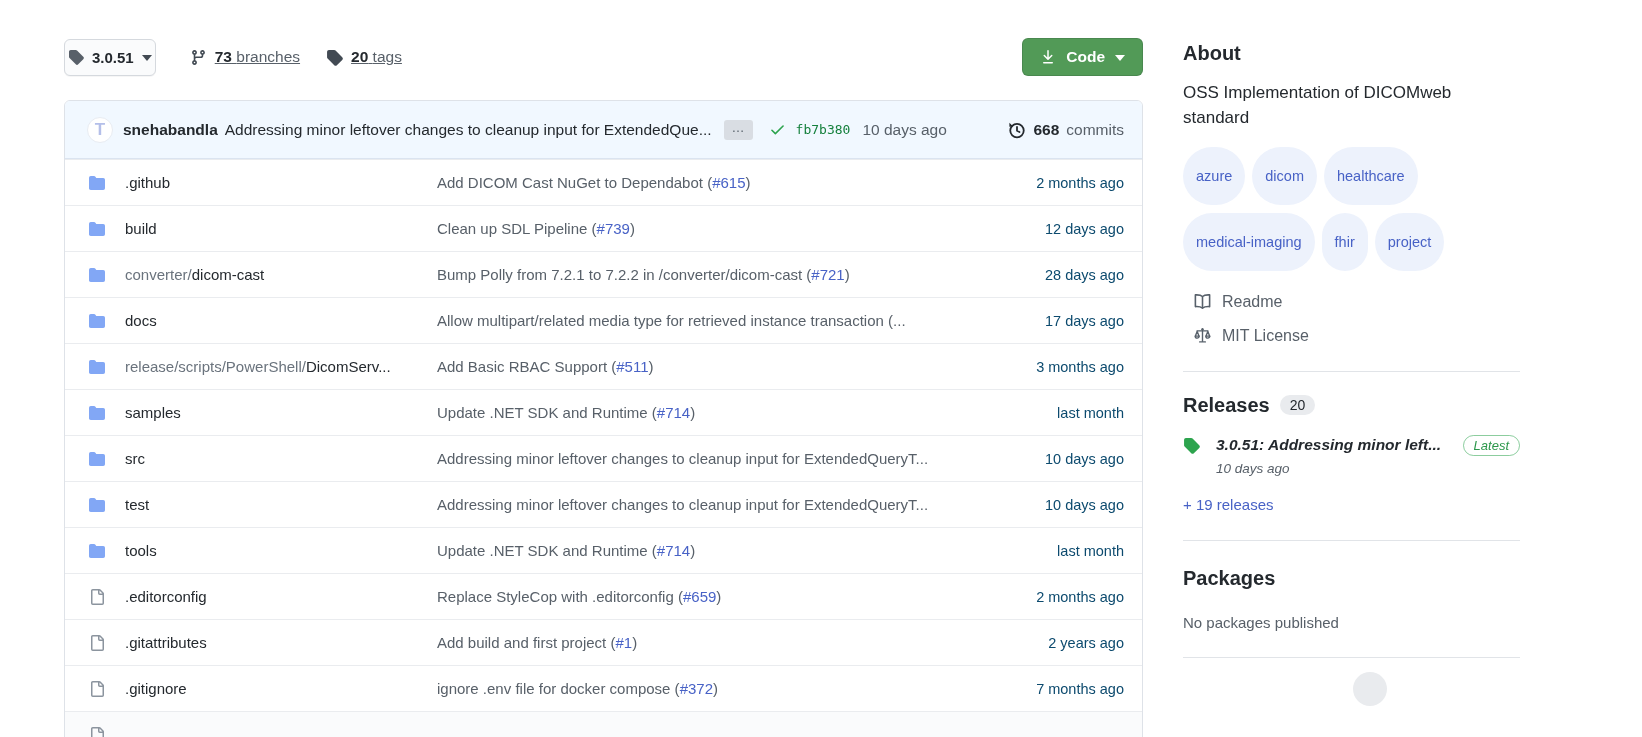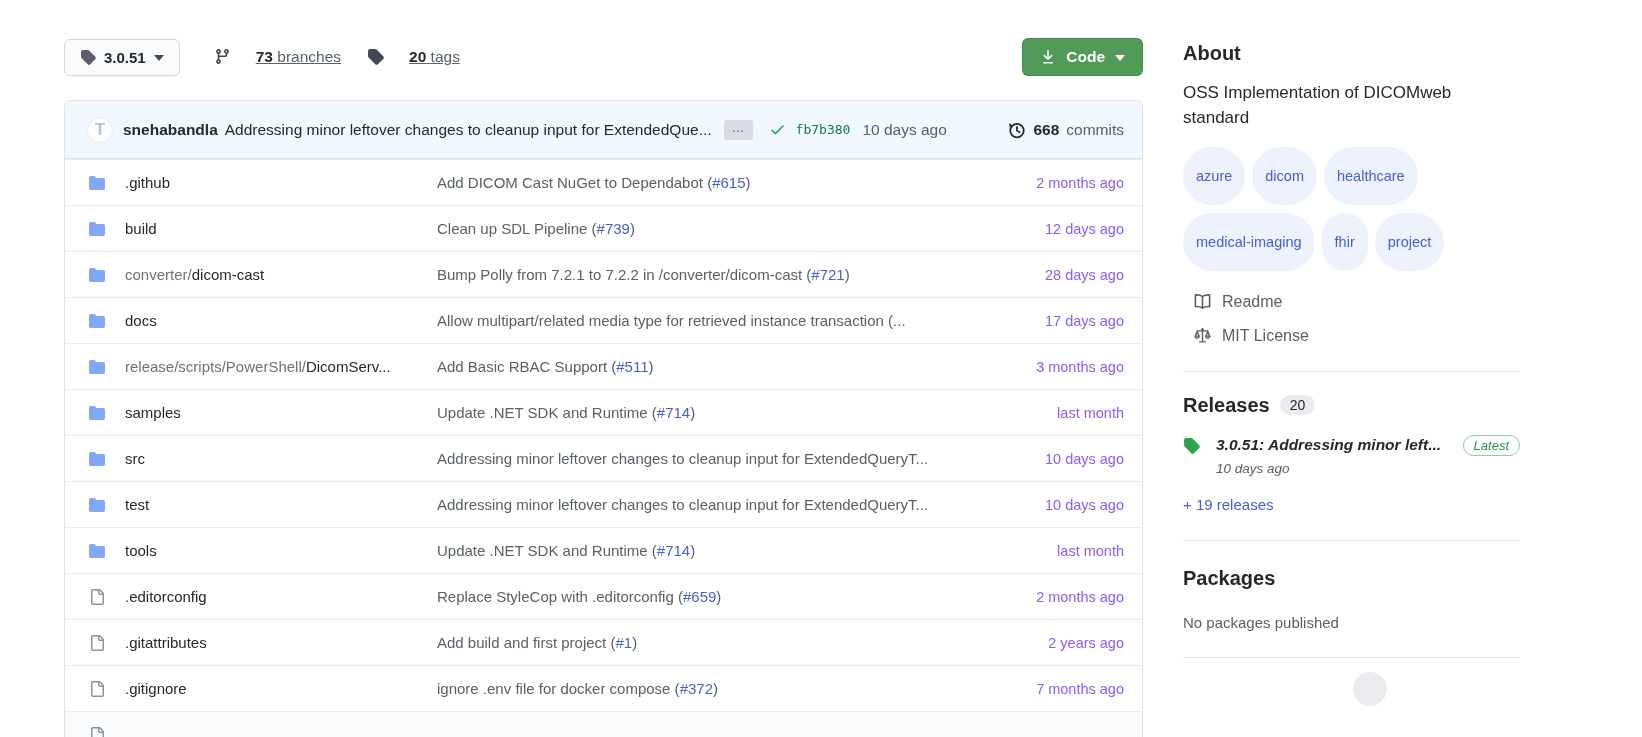--- a/index.html
+++ b/index.html
@@ -6,27 +6,27 @@
   html,body { width:1642px; height:737px; overflow:hidden; background:#fff;
     font-family:"Liberation Sans","DejaVu Sans",sans-serif; color:#24292e; }
   .page { display:flex; padding:38px 122px 0 64px; gap:40px; }
   .main { width:1079px; flex:none; }
   .sidebar { flex:1; min-width:0; }
 
   svg.oct { display:inline-block; vertical-align:middle; fill:currentColor; flex:none; }
 
   
   .toolbar { display:flex; align-items:center; height:38px; margin-bottom:24px; }
-  .tag-select { display:flex; align-items:center; gap:8px; height:37px; padding:0 15px;
+  .tag-select { display:flex; align-items:center; gap:8px; height:37px; padding:0 3px;
     background:#fafbfc; border:1px solid #d5d9de; border-radius:6px; cursor:pointer;
     font-size:15px; font-weight:bold; color:#24292e; box-shadow:0 1px 0 rgba(27,31,35,.04); }
   .tag-select .ticon { color:#586069; }
   .caret { width:0; height:0; border-left:5px solid transparent; border-right:5px solid transparent;
     border-top:6px solid #424a53; margin-top:2px; }
-  .counts { display:flex; align-items:flex-start; gap:25px; margin-left:34px; font-size:15.5px; color:#586069; }
+  .counts { display:flex; align-items:flex-end; gap:8px; margin-left:34px; font-size:15.5px; color:#586069; }
   .counts .num { font-weight:bold; color:#24292e; }
   .counts .cicon { color:#424a53; }
   .code-btn { margin-left:auto; display:flex; align-items:center; gap:10px; height:38px; padding:0 17px;
     background:#529a57; border:1px solid rgba(27,31,35,.15); border-radius:6px; color:#fff;
     font-size:15.5px; font-weight:bold; cursor:pointer; }
   .code-btn .caret { border-top-color:#fff; }
 
   
   .ftable { border:1px solid #dee2e8; border-radius:6px; overflow:hidden; }
   .commit-bar { display:flex; align-items:center; height:58px; padding:0 18px 0 22px;
@@ -52,21 +52,21 @@
   .row:first-of-type { border-top:none; }
   .row .cicon { width:16px; margin-right:20px; display:flex; }
   .folder-c { color:#82a7f5; }
   .file-c { color:#8b949e; }
   .fname { width:312px; flex:none; text-decoration:none; white-space:nowrap; overflow:hidden; }
   .fname .pfx { color:#6a737d; }
   .fname .nm { color:#24292e; }
   .fmsg { flex:1; min-width:0; color:#586069; text-decoration:none;
     white-space:nowrap; overflow:hidden; text-overflow:ellipsis; }
   .fmsg .link { color:#4862c6; }
-  .fdate { width:150px; flex:none; text-align:right; color:#8b5cf6; font-size:14.5px; }
+  .fdate { width:150px; flex:none; text-align:right; color:#0c4a6e; font-size:14.5px; }
   .row.partial { background:#fafbfc; }
 
   
   .sb-title { font-size:20px; font-weight:bold; margin:4px 0 16px; }
   .sb-desc { font-size:17px; line-height:1.47; color:#24292e; margin-bottom:16px; }
   .topics { display:flex; flex-wrap:wrap; gap:8px 7px; margin-bottom:22px; }
   .topic { background:#edf2fc; color:#4862c6; font-size:14.5px; padding:21px 13px;
     border-radius:2em; text-decoration:none; }
   .meta-row { display:flex; align-items:center; gap:11px; color:#586069; font-size:16px;
     margin-top:16px; text-decoration:none;padding-left:11px; }

